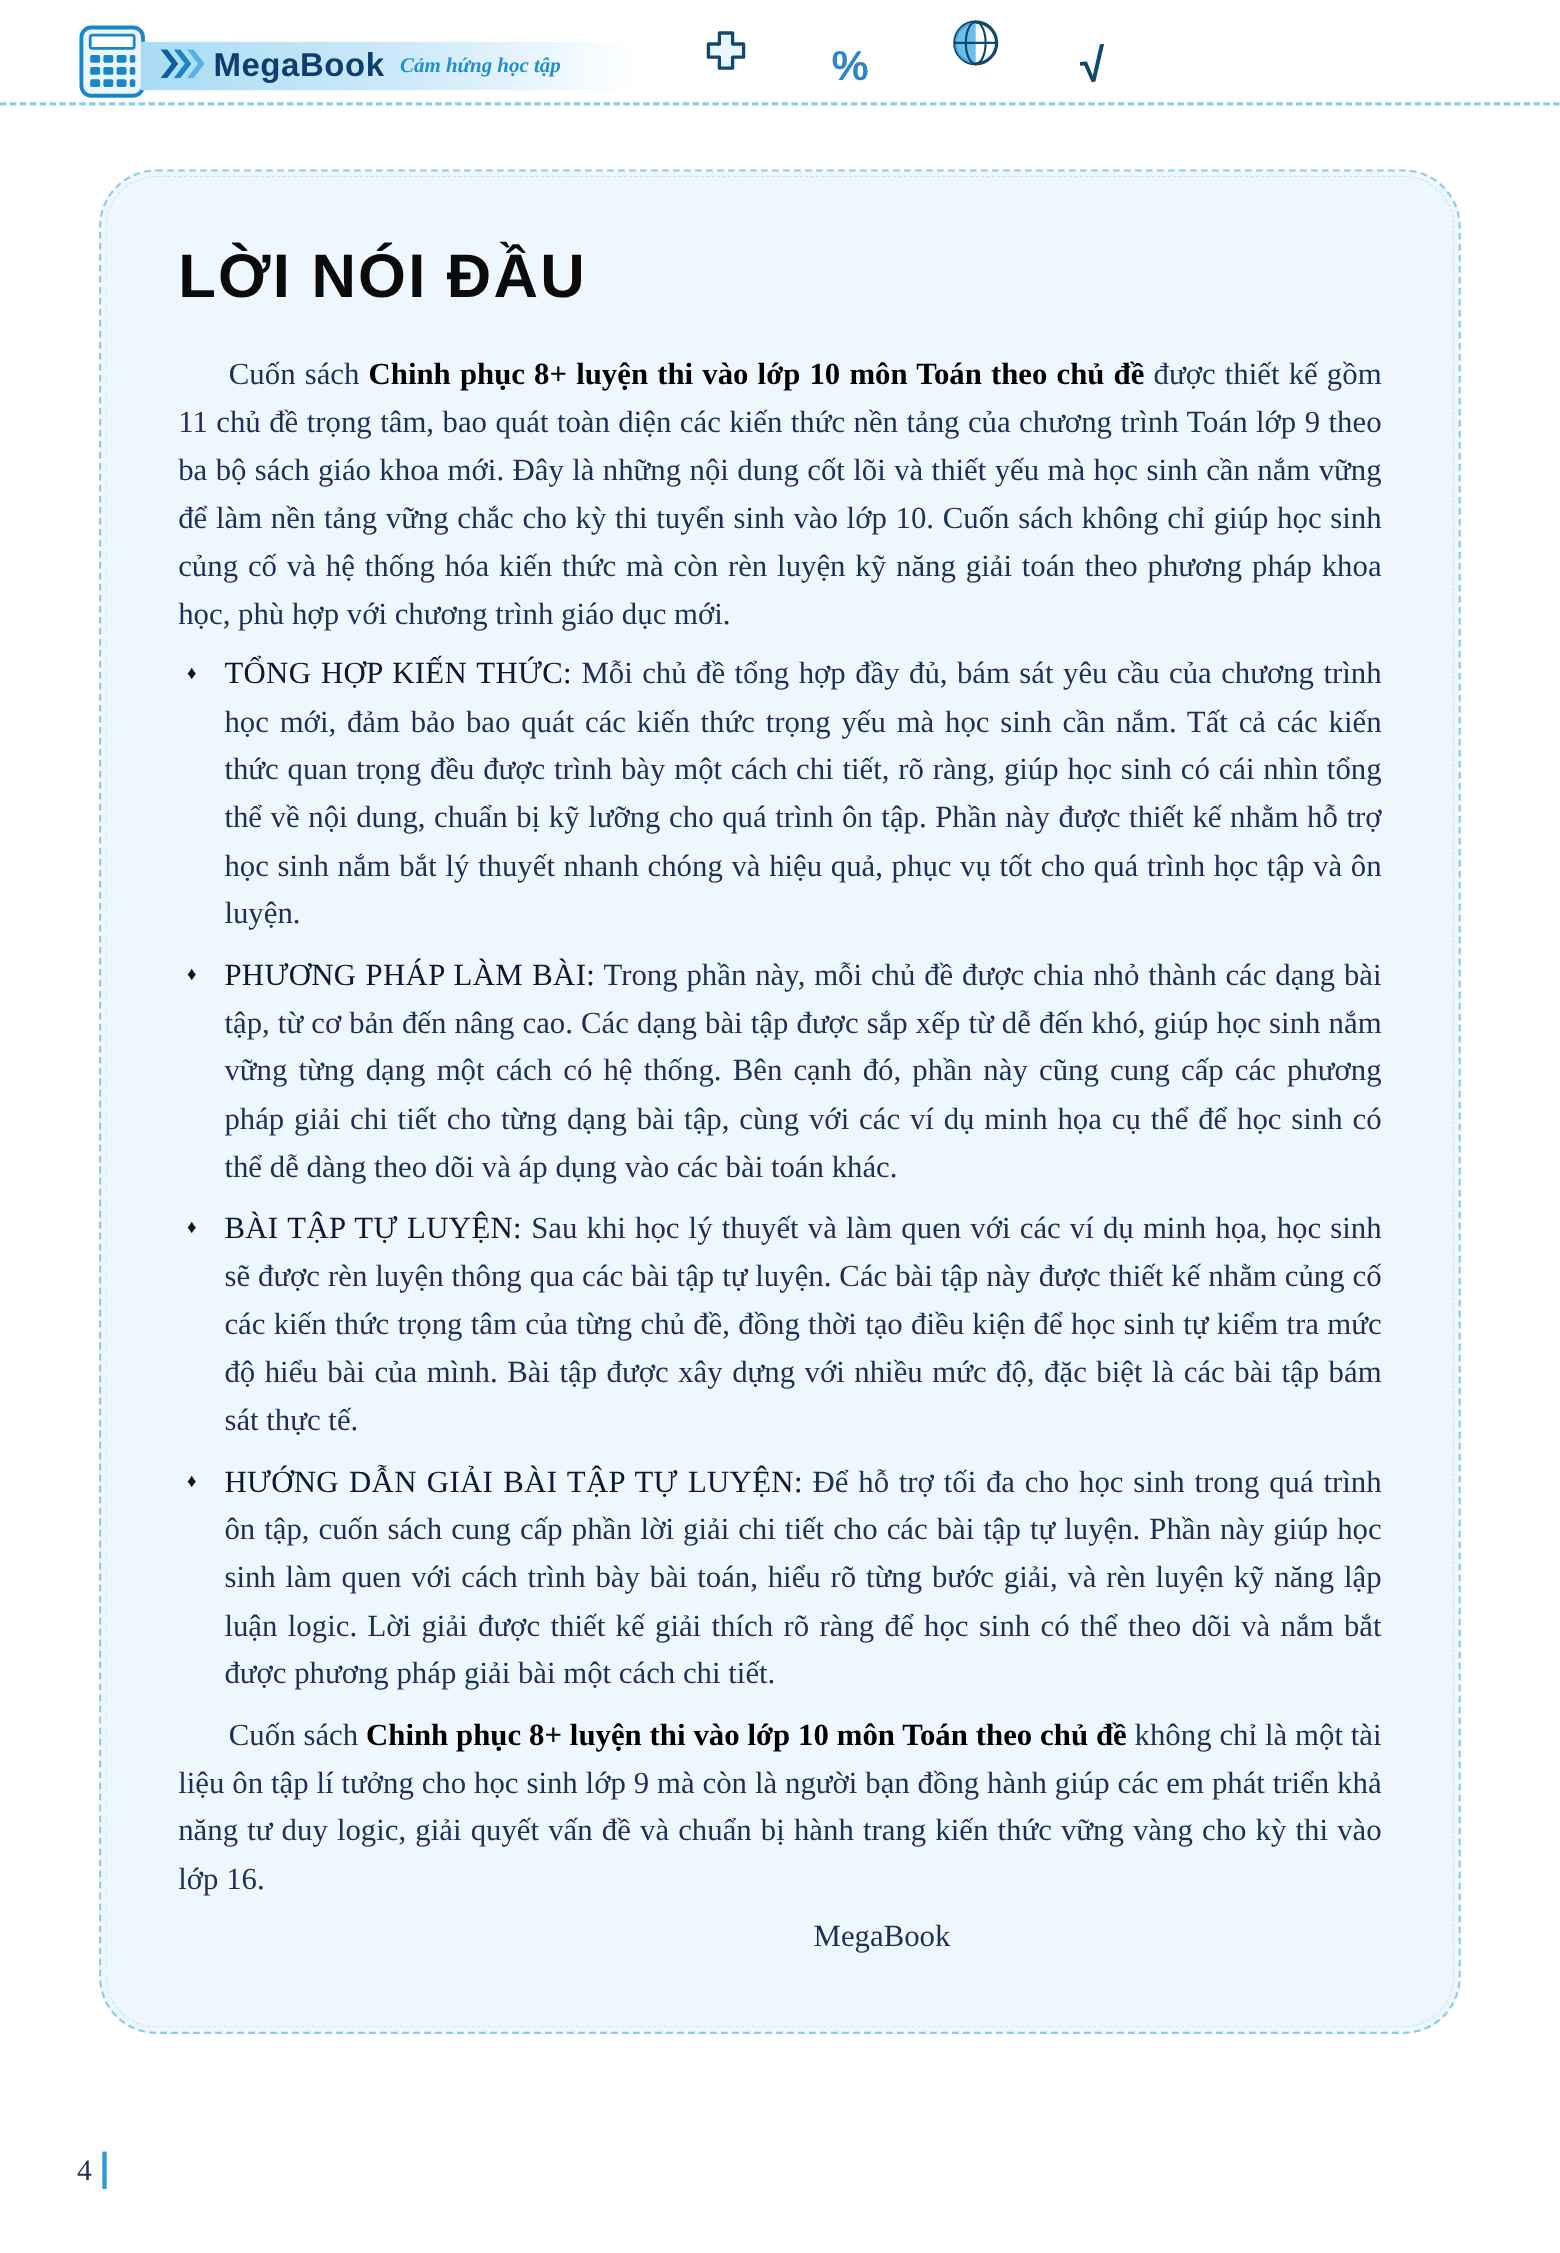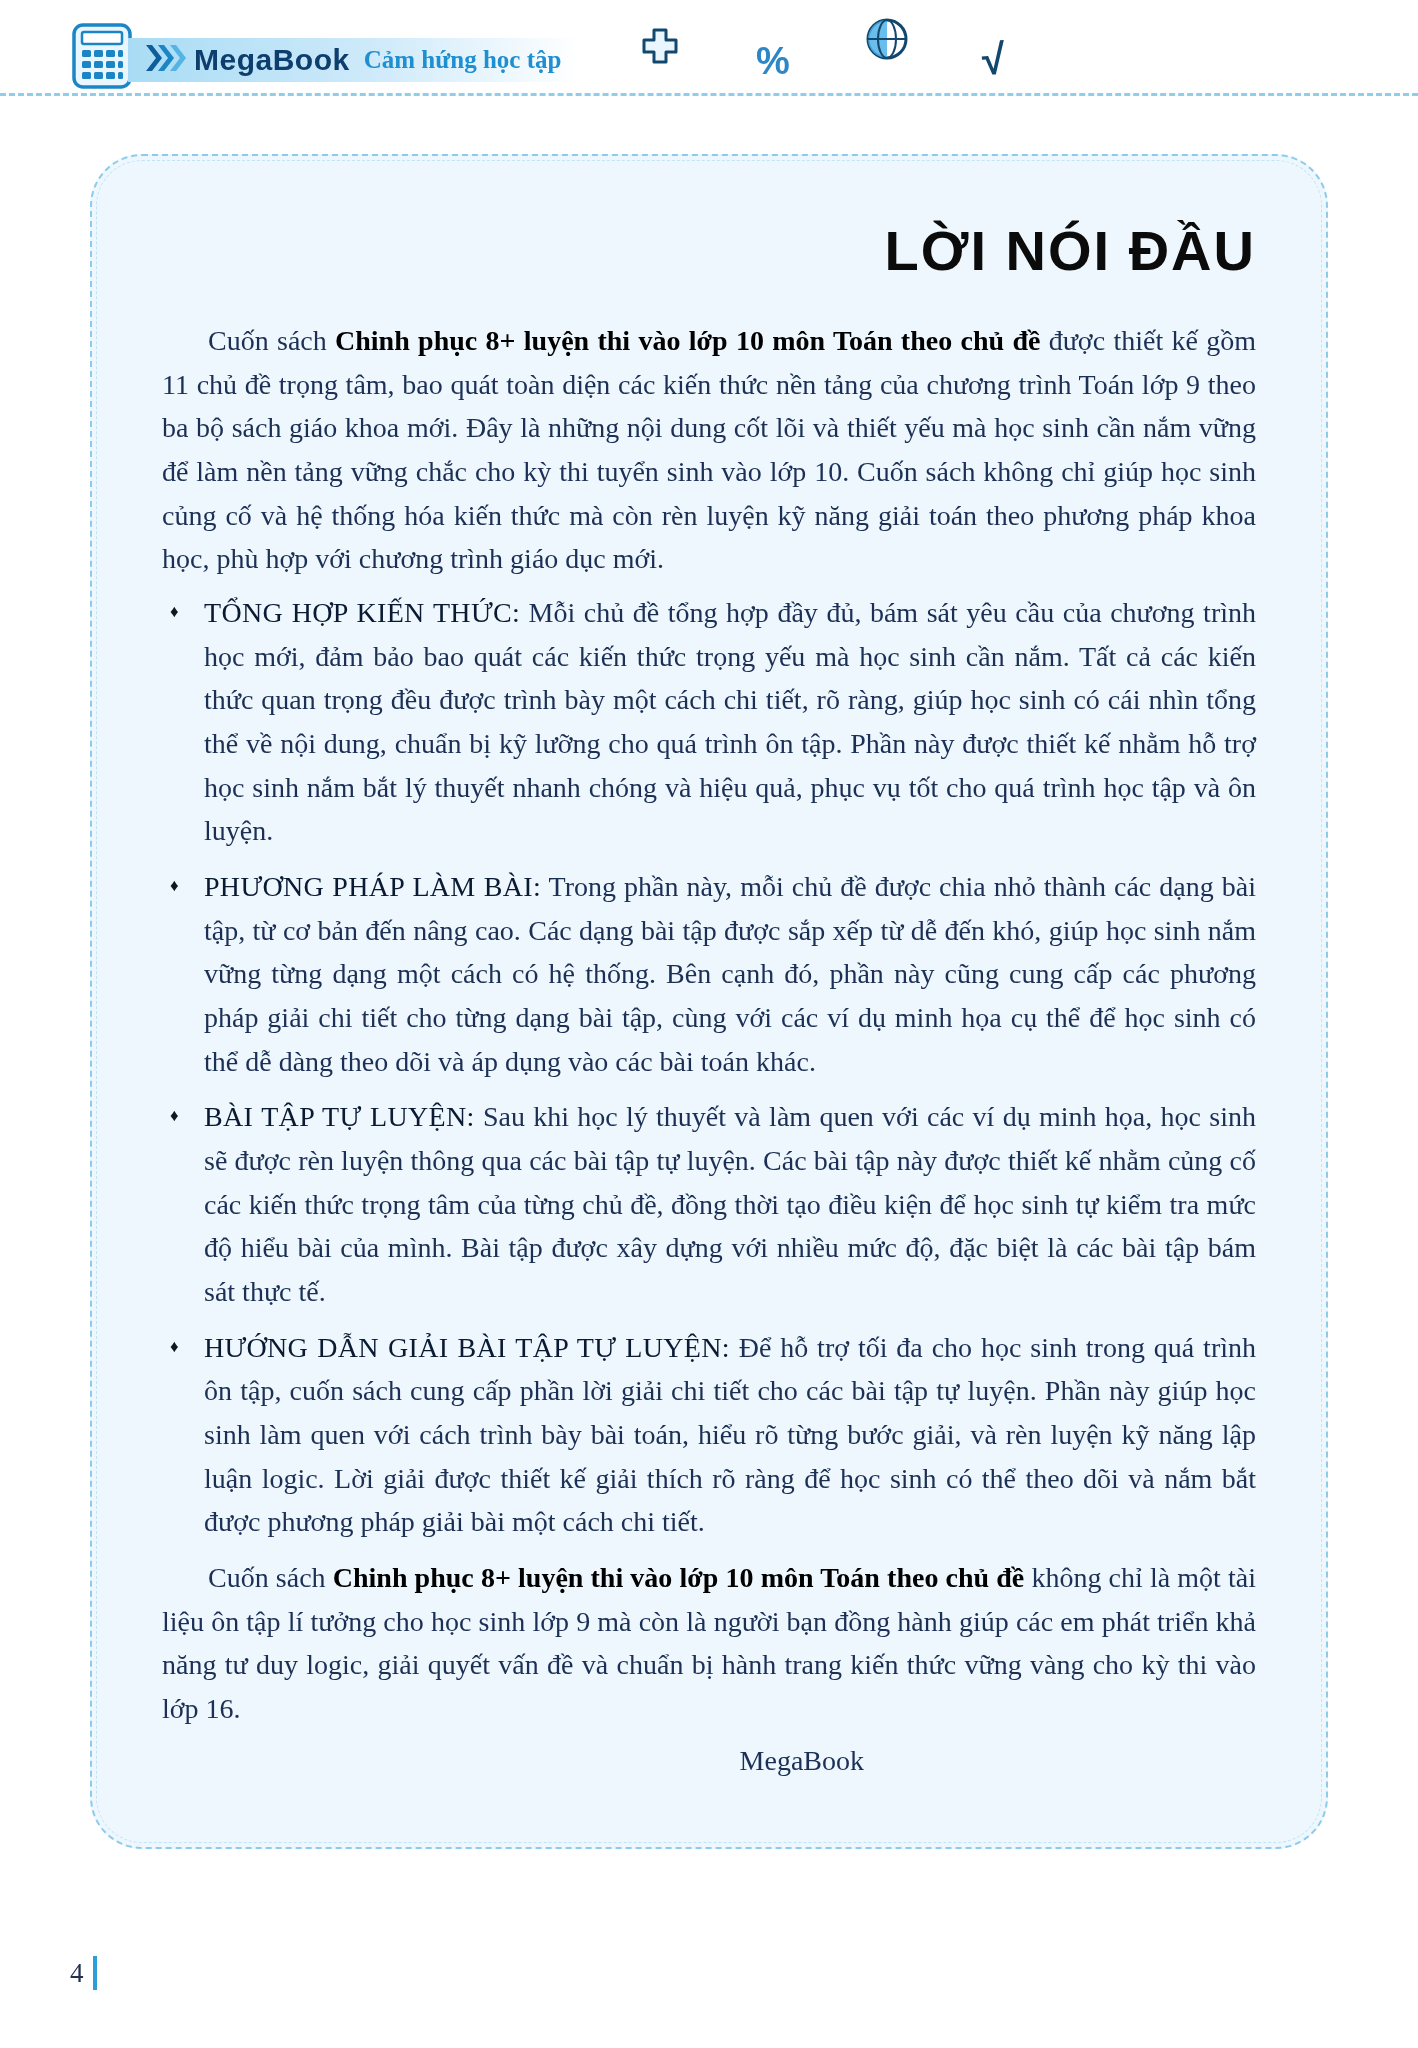--- a/index.html
+++ b/index.html
@@ -31,22 +31,22 @@
   .calc-wrap{
     position:absolute;left:70px;top:22px;width:66px;height:70px;
   }
   .brand-text{
     font-family:"Liberation Sans", sans-serif;
     font-weight:bold;font-size:30px;color:#0d3e6e;
     margin-left:8px;letter-spacing:.5px;
   }
   .brand-tagline{
     font-family:"Liberation Serif", serif;
-    font-weight:bold;
-    font-size:25px;color:#1e8fd0;margin-left:14px;text-align:center;
+    font-style:italic;font-weight:bold;
+    font-size:19px;color:#1e8fd0;margin-left:14px;text-align:center;
   }
   .hicon{position:absolute;display:block;}
   .icon-plus{left:640px;top:26px;}
   .icon-percent{
     left:756px;top:40px;
     font-family:"Liberation Sans", sans-serif;
     font-size:38px;font-weight:bold;color:#2d86c5;
   }
   .icon-globe{left:864px;top:16px;}
   .icon-sqrt{
@@ -68,21 +68,21 @@
     outline-offset:-7px;
     border-radius:52px;
     padding:46px 70px 42px 70px;
   }
   .page-title{
     font-family:"Liberation Sans", sans-serif;
     font-weight:900;
     font-size:56px;
     letter-spacing:2px;
     color:#0b0b0c;
-    text-align:right;
+    text-align:left;
     margin:16px 0 36px 0;
   }
   .para{
     font-size:28px;line-height:1.56;color:#1c2f55;
     text-align:justify;
     margin:0 0 10px 0;
   }
   .indent{text-indent:46px;}
   .hl{color:#000000;font-weight:bold;}
   .bullets{list-style:none;margin:4px 0 0 0;padding:0;}

